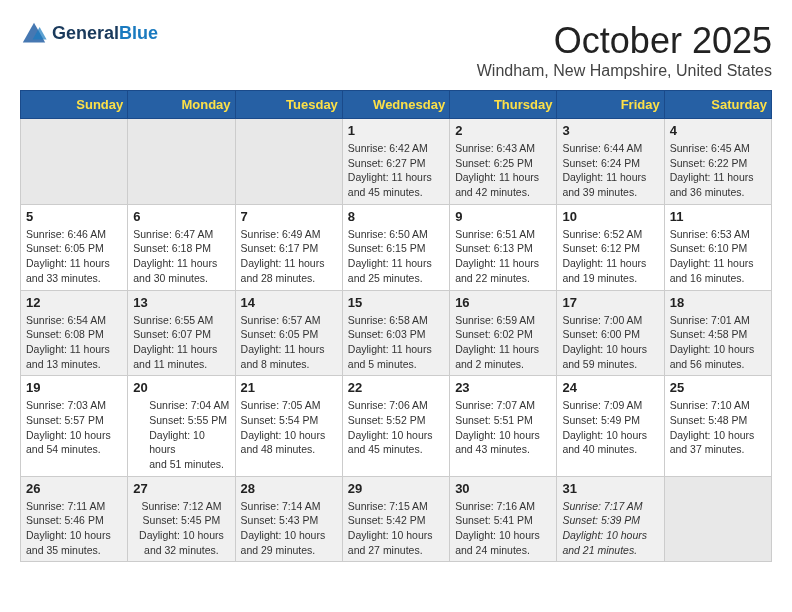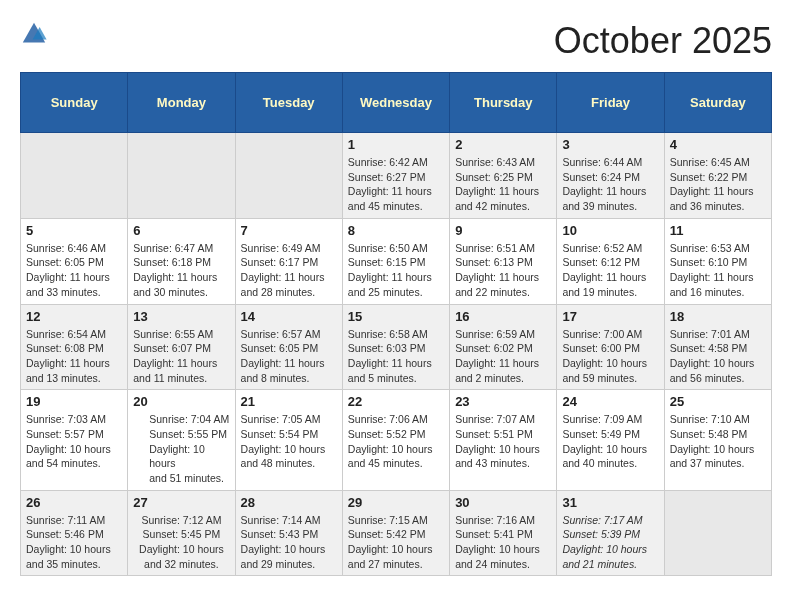--- a/index.html
+++ b/index.html
@@ -46,23 +46,23 @@
       font-size: 16px;
       color: #444;
     }
     .calendar {
       width: 100%;
       border-collapse: collapse;
       font-size: 11px;
     }
     .calendar th {
       background-color: #2660a4;
-      color: #fef9c3;
-      padding: 22px 4px;
-      text-align: center;
+      color: #fde047;
+      padding: 6px 4px;
+      text-align: right;
       font-size: 13px;
       font-weight: bold;
       border: 1px solid #1a4a8a;
     }
     .calendar td {
       border: 1px solid #ccc;
       vertical-align: top;
       padding: 4px 5px;
       width: 107px;
       min-height: 80px;
@@ -91,23 +91,27 @@
   </style>
 </head>
 <body>
 
 <div class="header-area">
   <div class="logo">
     <svg class="logo-icon" viewBox="0 0 40 40">
       <polygon points="20,4 36,32 4,32" fill="#2660a4" opacity="0.85"></polygon>
       <polygon points="28,10 38,28 18,28" fill="#1a7abf" opacity="0.7"></polygon>
     </svg>
+    <div class="logo-text">
+      <div>General<span>Blue</span></div>
+    </div>
   </div>
   <div class="title-area">
     <div class="month-title">October 2025</div>
+    <div class="location-title">Windham, New Hampshire, United States</div>
   </div>
 </div>
 
 <table class="calendar">
   <thead>
     <tr>
     <th>Sunday</th>
         <th>Monday</th>
         <th>Tuesday</th>
         <th>Wednesday</th>

